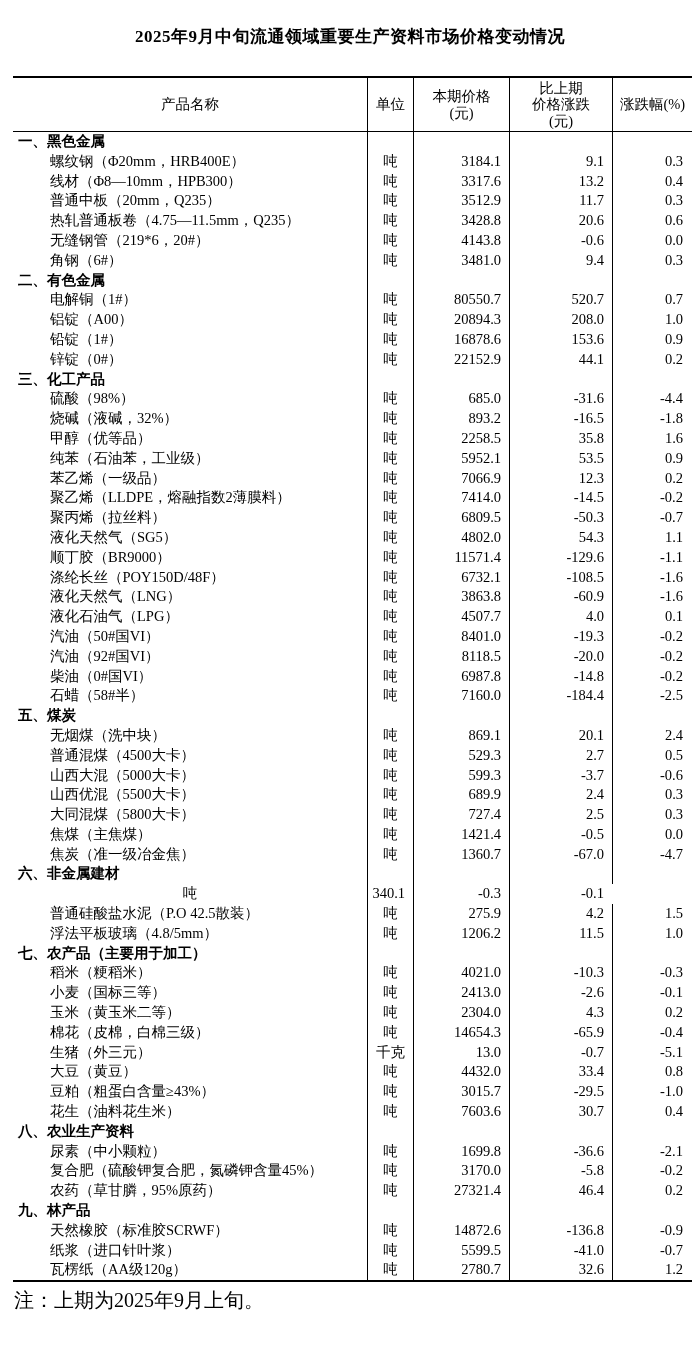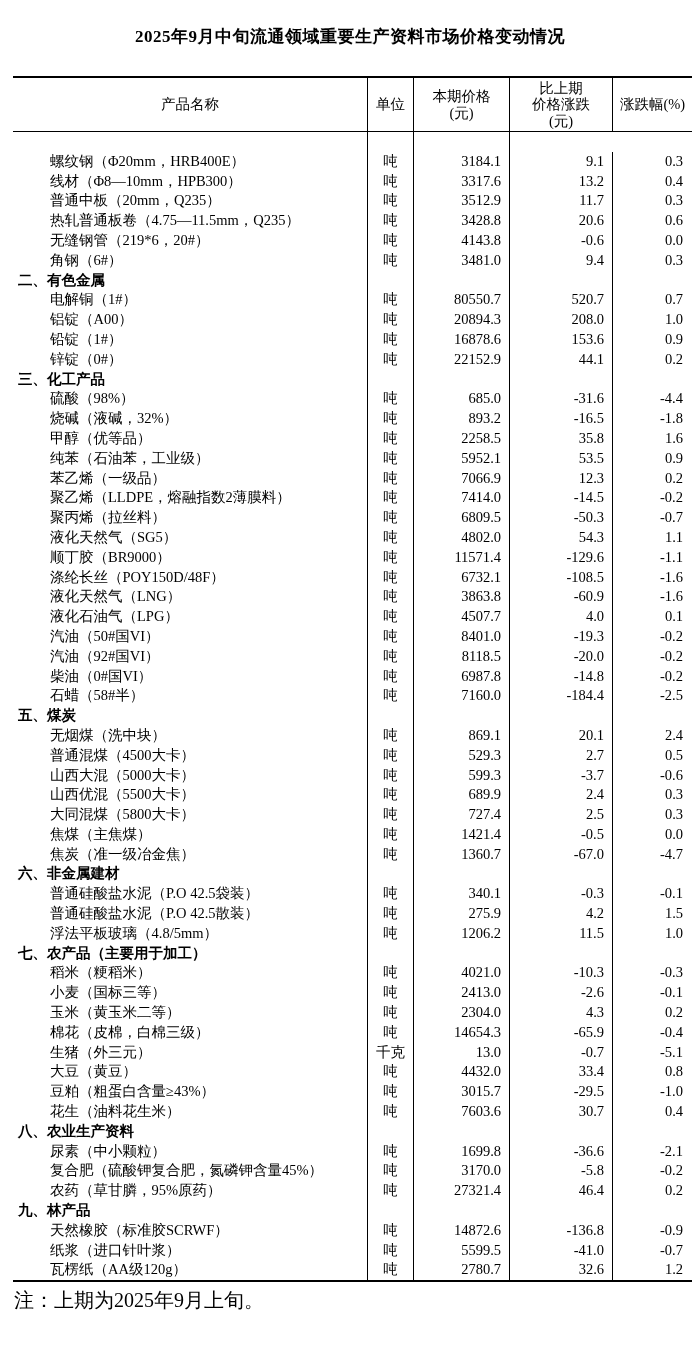--- a/index.html
+++ b/index.html
@@ -54,20 +54,21 @@
       <div class="th">单位</div>
       <div class="th">本期价格
 (元)</div>
       <div class="th">比上期
 价格涨跌
 (元)</div>
       <div class="th">涨跌幅(%)</div>
     </div>
     <div class="tbody" id="tbody">
         <div class="row section">
+          <div class="cell name">一、黑色金属</div>
           <div class="cell unit"></div>
           <div class="cell num price"></div>
           <div class="cell num change"></div>
           <div class="cell num pct"></div>
         </div>
         <div class="row">
           <div class="cell name">螺纹钢（Φ20mm，HRB400E）</div>
           <div class="cell unit">吨</div>
           <div class="cell num price">3184.1</div>
           <div class="cell num change">9.1</div>
@@ -319,21 +320,20 @@
           <div class="cell num pct">-4.7</div>
         </div>
         <div class="row section">
           <div class="cell name">六、非金属建材</div>
           <div class="cell unit"></div>
           <div class="cell num price"></div>
           <div class="cell num change"></div>
           <div class="cell num pct"></div>
         </div>
         <div class="row">
-          <div class="cell name">普通硅酸盐水泥（P.O 42.5袋装）</div>
           <div class="cell unit">吨</div>
           <div class="cell num price">340.1</div>
           <div class="cell num change">-0.3</div>
           <div class="cell num pct">-0.1</div>
         </div>
         <div class="row">
           <div class="cell name">普通硅酸盐水泥（P.O 42.5散装）</div>
           <div class="cell unit">吨</div>
           <div class="cell num price">275.9</div>
           <div class="cell num change">4.2</div>

